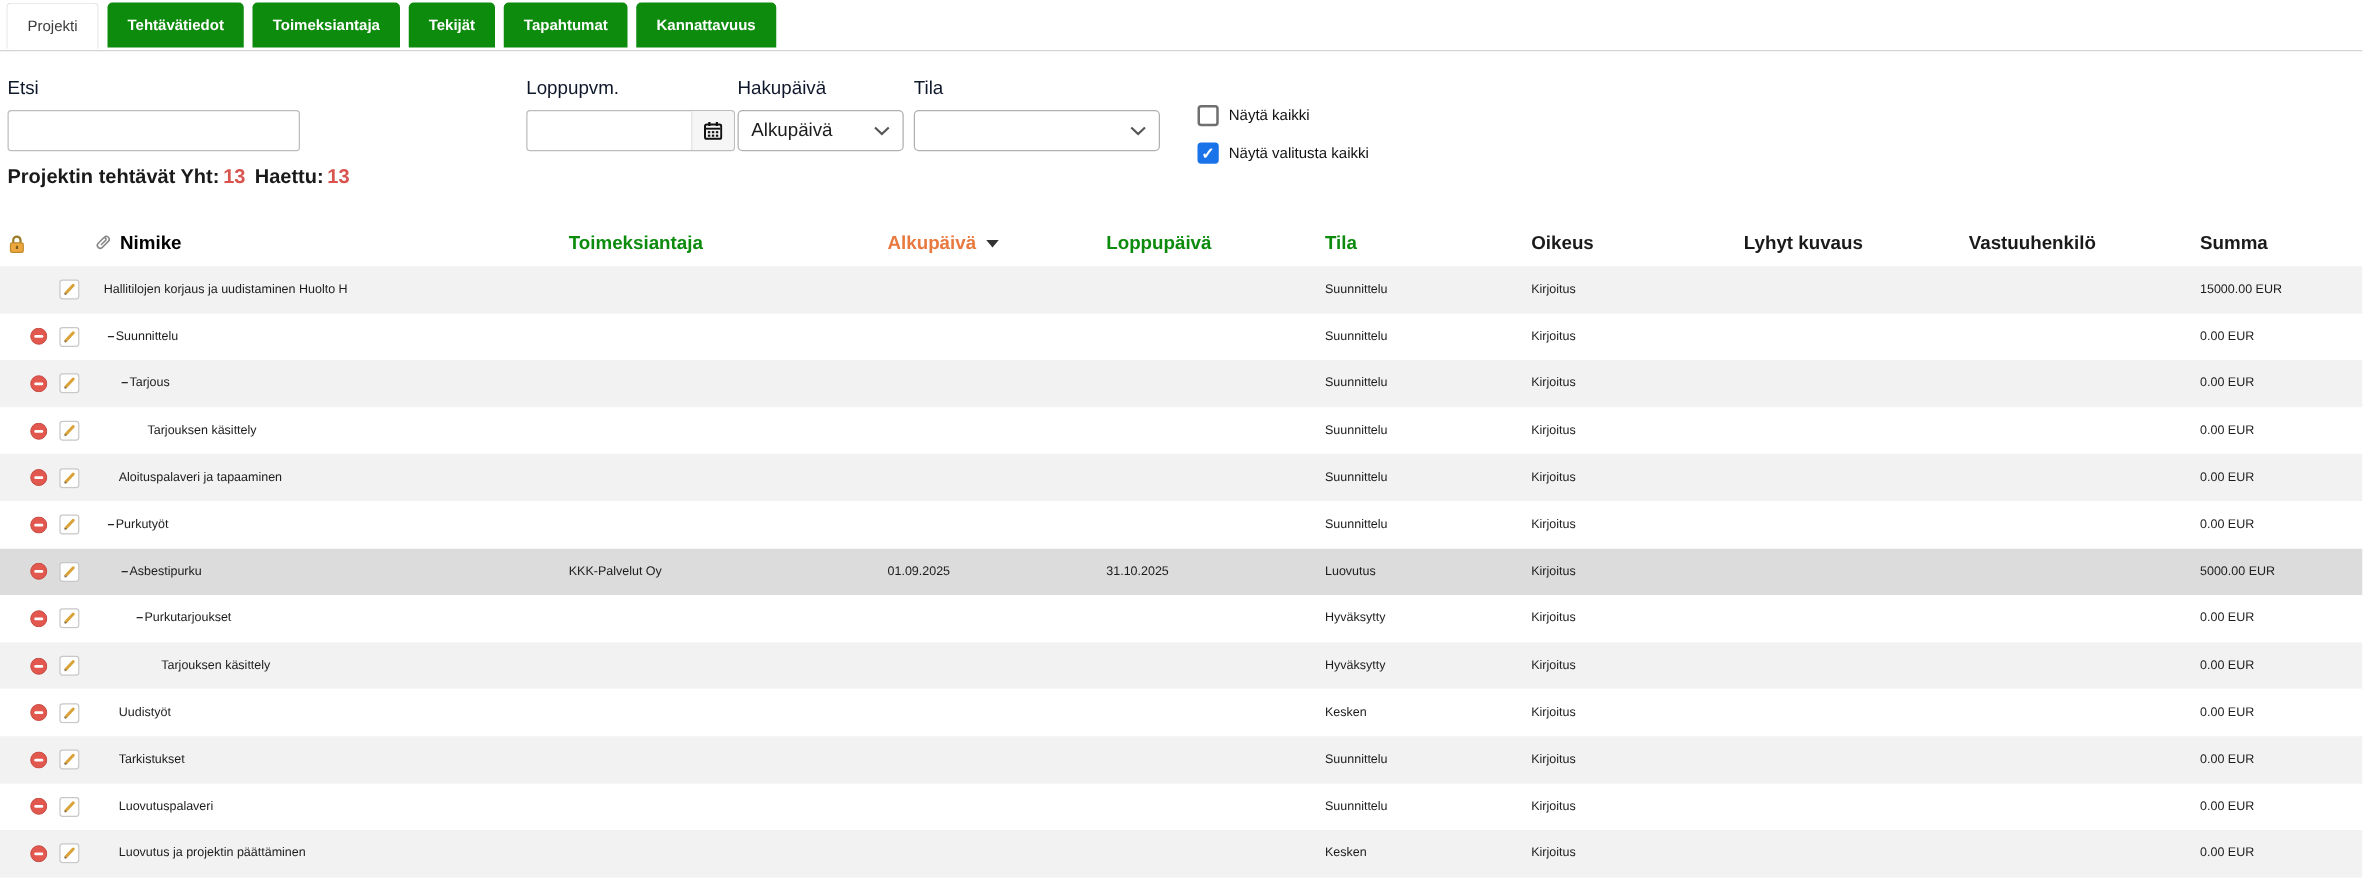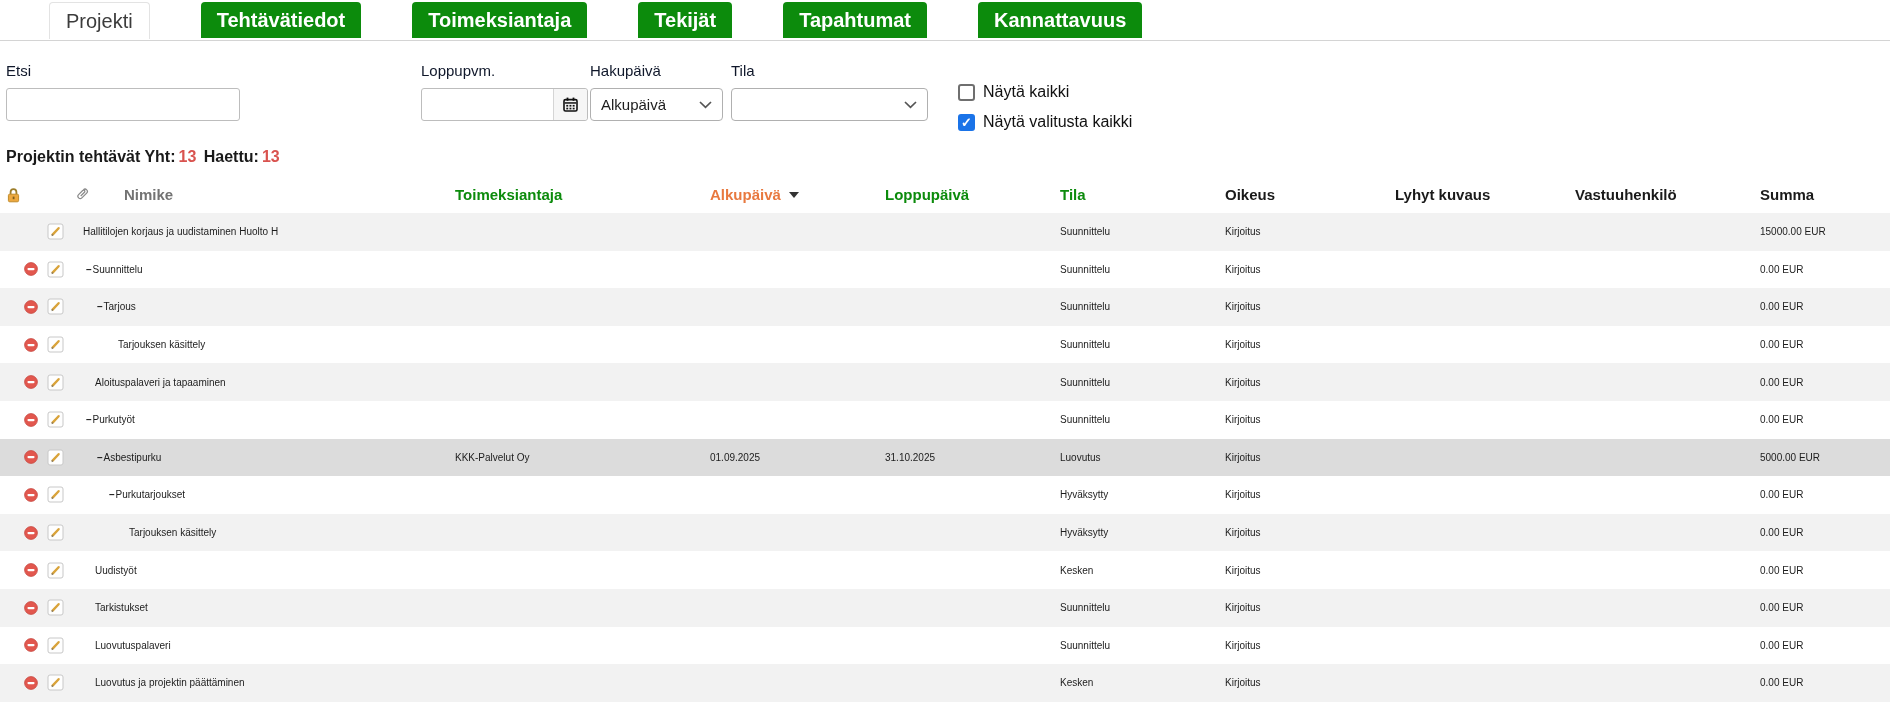--- a/index.html
+++ b/index.html
@@ -5,21 +5,21 @@
   * { margin:0; padding:0; box-sizing:border-box; }
   html,body { width:1890px; height:703px; background:#fff; overflow:hidden;
     font-family:"Liberation Sans", sans-serif; color:#1c1c1c; }
   .stage { position:relative; width:1890px; height:703px; }
 
   
   .tabbar { position:absolute; top:2px; left:0; right:0; height:37px; }
   .tabline { position:absolute; top:38px; left:0; right:0; height:1px; background:#d4d4d4; }
   .tabs { position:absolute; top:0; left:5px; display:flex; gap:7px; }
   .tab { height:36px; line-height:36px; padding:0 16px; background:#0c8b0c; color:#fff;
-    font-size:20px; font-weight:bold; border-radius:4px 4px 0 0; cursor:pointer;margin-left:44px; }
+    font-size:12px; font-weight:bold; border-radius:4px 4px 0 0; cursor:pointer; }
   .tab.active { background:#fff; color:#3c3c3c; font-weight:normal;
     border:1px solid #e3e3e3; border-bottom:none; height:37px; z-index:2; }
 
   
   .filters { position:absolute; top:62px; left:0; right:0; height:80px; }
   .fgroup { position:absolute; top:0; }
   .flabel { font-size:15px; color:#0f172a; height:20px; }
   .finput { position:relative; margin-top:6px; height:33px; border:1px solid #bdbdbd;
     border-radius:3px; background:#fff; display:flex; align-items:center; }
   .finput input { border:none; outline:none; flex:1; height:100%; padding:0 8px;
@@ -34,24 +34,24 @@
   .g-alku { left:247px; width:167px; }
   .g-lopu { left:421px; width:167px; }
   .g-haku { left:590px; width:133px; }
   .g-tila { left:731px; width:197px; }
   .g-chk  { left:958px; top:20px; }
   .chkrow { display:flex; align-items:center; height:20px; margin-bottom:10px; cursor:pointer; }
   .cb { width:17px; height:17px; border:2px solid #6f6f6f; border-radius:3px; background:#fff;
     margin-right:8px; display:flex; align-items:center; justify-content:center; }
   .cb.checked { background:#1a73e8; border-color:#1a73e8; color:#fff;
     font-size:13px; font-weight:bold; line-height:1; }
-  .chklabel { font-size:16px; color:#111; }
+  .chklabel { font-size:12px; color:#111; }
 
   
-  .summary { position:absolute; top:148px; left:6px; font-size:16px; font-weight:bold; color:#1a1a1a; }
+  .summary { position:absolute; top:133px; left:6px; font-size:16px; font-weight:bold; color:#1a1a1a; }
   .summary .num { color:#d9534f; padding:0 3px; }
 
   
   .tbl { position:absolute; top:176px; left:0; right:0; }
   .hrow, .trow { display:flex; align-items:center; width:1890px; }
   .hrow { height:37px; font-weight:bold; font-size:15px; background:#fff; }
   .trow { height:37.6px; font-size:10px; }
   .trow.stripe { background:#f2f2f2; }
   .trow.plain  { background:#ffffff; }
   .trow.selected { background:#dcdcdc; }
@@ -178,21 +178,21 @@
       </div>
       <div class="hcell c-edit"></div>
       <div class="hcell c-nim">
         <span class="clip">
           <svg width="14" height="15" viewBox="0 0 14 15">
             <g transform="rotate(45 7 7.5)">
               <path d="M4.7 3.2 a2.3 2.3 0 0 1 4.6 0 v6.8 a2.3 2.3 0 0 1 -4.6 0 v-5.8 a1.25 1.25 0 0 1 2.5 0 v5.3" fill="none" stroke="#8a8a8a" stroke-width="1.25"></path>
             </g>
           </svg>
         </span>
-        <span class="hlabel" style="color: #737373; margin-left: 28px;">Nimike</span>
+        <span class="hlabel" style="color: #000000;">Nimike</span>
       </div>
       <div class="hcell c-toi">
           <span class="hlabel" style="color: rgb(12, 139, 12);">Toimeksiantaja</span>
         </div>
       <div class="hcell c-alk">
           <span class="hlabel" style="color: rgb(232, 121, 63);">Alkupäivä</span>
         <span class="sort-arrow"></span>
         </div>
       <div class="hcell c-lop">
           <span class="hlabel" style="color: rgb(12, 139, 12);">Loppupäivä</span>

